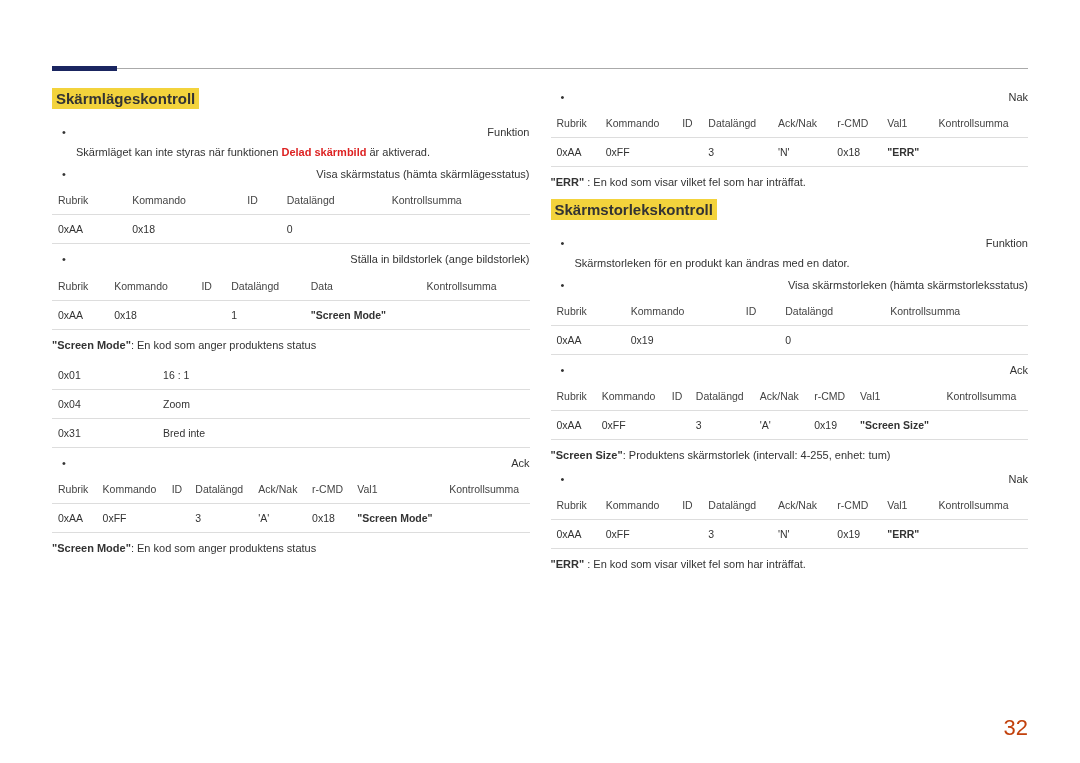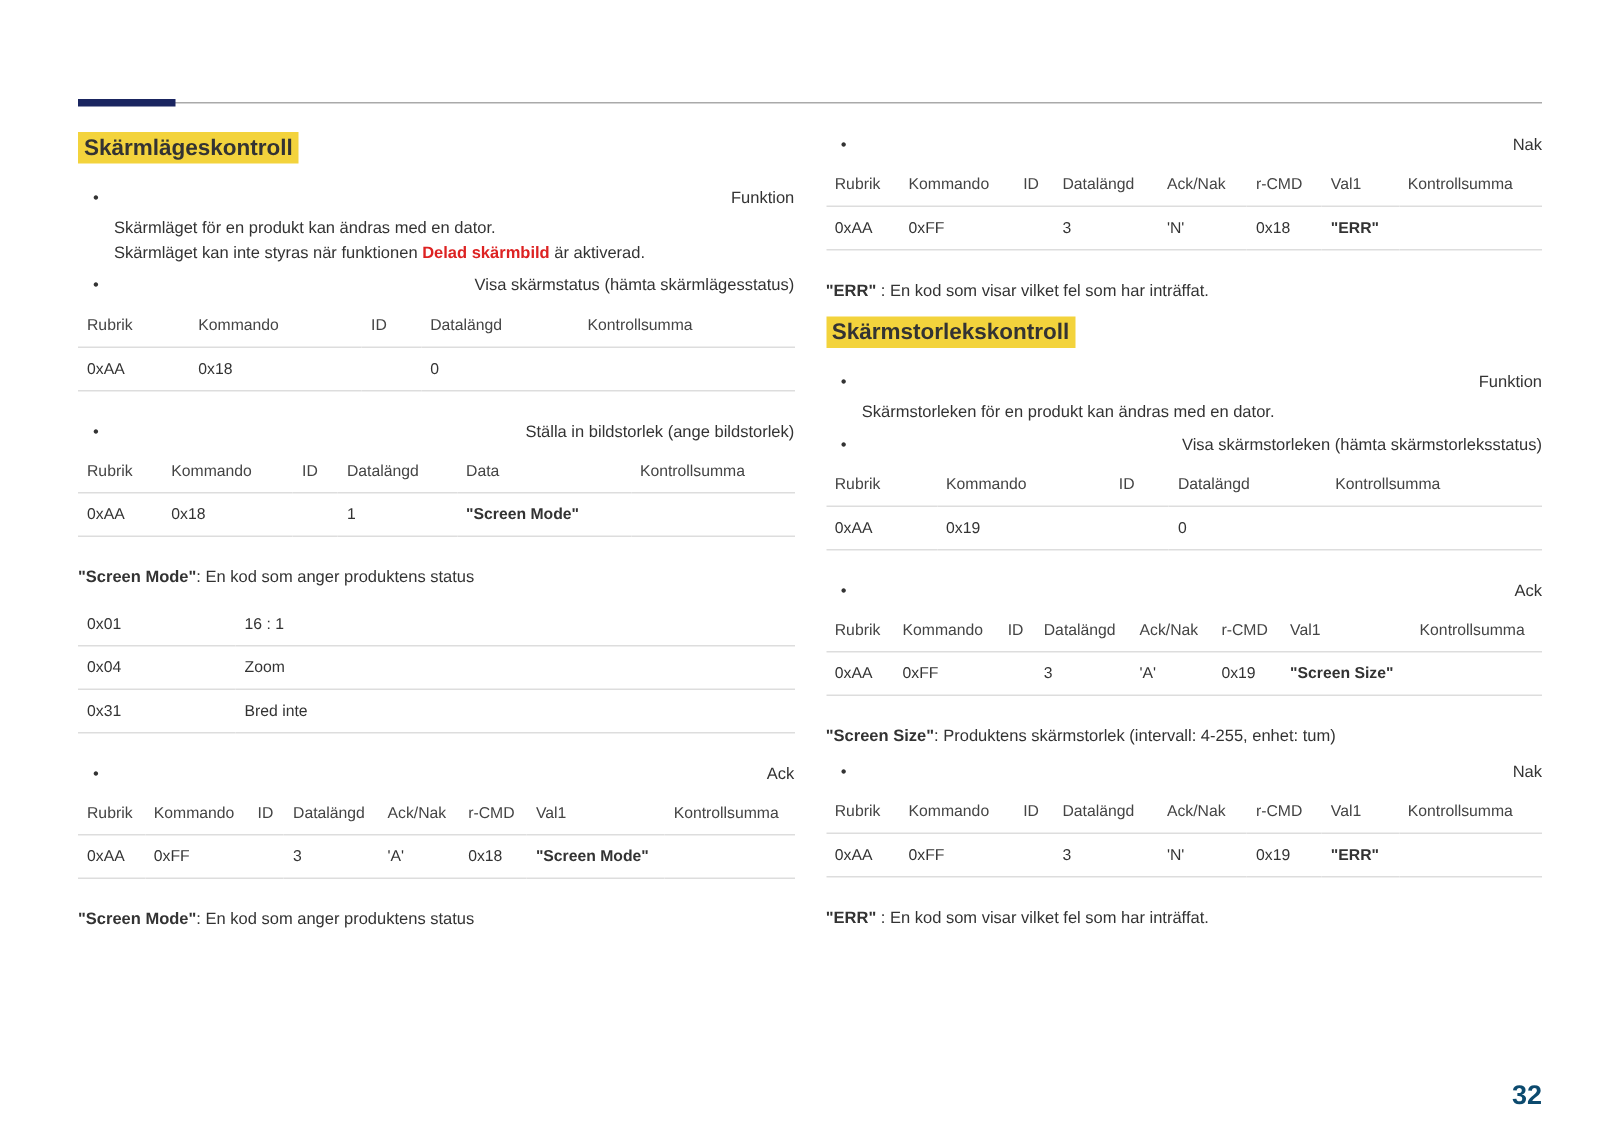--- a/index.html
+++ b/index.html
@@ -69,55 +69,54 @@
   .note::before {
     content: "―";
     position: absolute;
     left: -2px;
     top: 0;
     color: #888;
   }
   table {
     width: 100%;
     border-collapse: collapse;
-    margin: 4px 0 20px 0;
+    margin: 4px 0 8px 0;
     font-size: 10.5px;
   }
   th, td {
     text-align: left;
     padding: 8px 6px;
     border-bottom: 1px solid #ddd;
     vertical-align: top;
   }
   th { font-weight: normal; color: #444; }
   .red { color: #d22; font-weight: bold; }
   .b { font-weight: bold; }
   .para { margin: 6px 0 8px 0; line-height: 1.4; }
   .page-num {
     position: absolute;
     bottom: 22px;
     right: 52px;
-    font-size: 18px;
-    color: #0c4a6e;
-    font-weight: 700;
+    font-size: 22px;
+    color: #c2410c;
+    font-weight: 400;
   }
 </style>
 </head>
 <body>
 
 <div class="header-rule"></div>
 <div class="header-accent"></div>
 
 <div class="columns">
 
   <div class="col">
     <h2>Skärmlägeskontroll</h2>
 
     <div class="bullet">Funktion</div>
-    <div class="sub">Skärmläget för en produkt kan ändras med en dator.</div>
     <div class="sub">
       <span>Skärmläget kan inte styras när funktionen </span><span class="red">Delad skärmbild</span><span> är aktiverad.</span>
     </div>
 
     <div class="bullet">Visa skärmstatus (hämta skärmlägesstatus)</div>
     <table>
       <tbody>
           <tr>
         <th>Rubrik</th>
         <th>Kommando</th>

